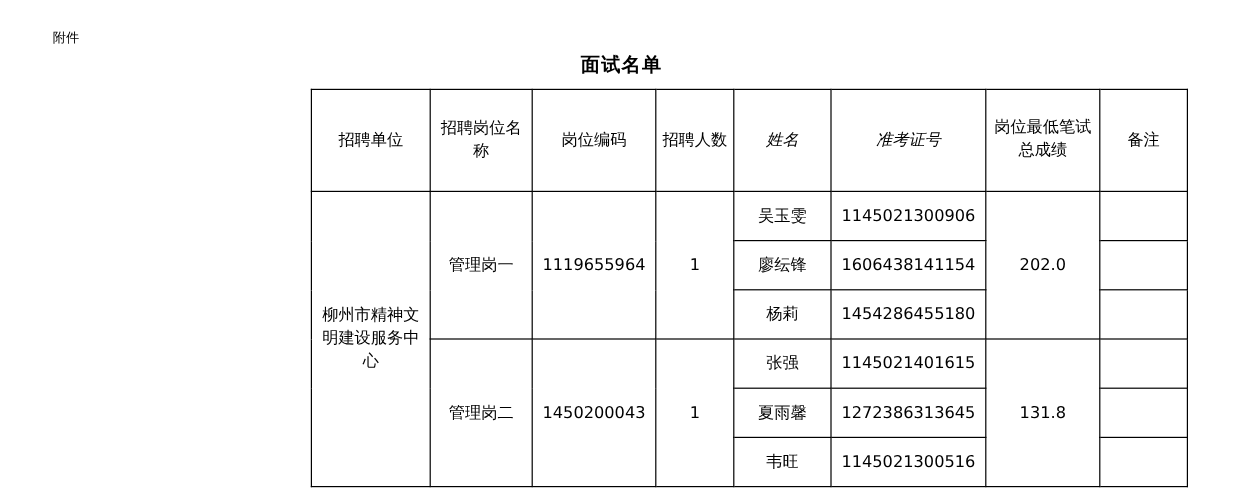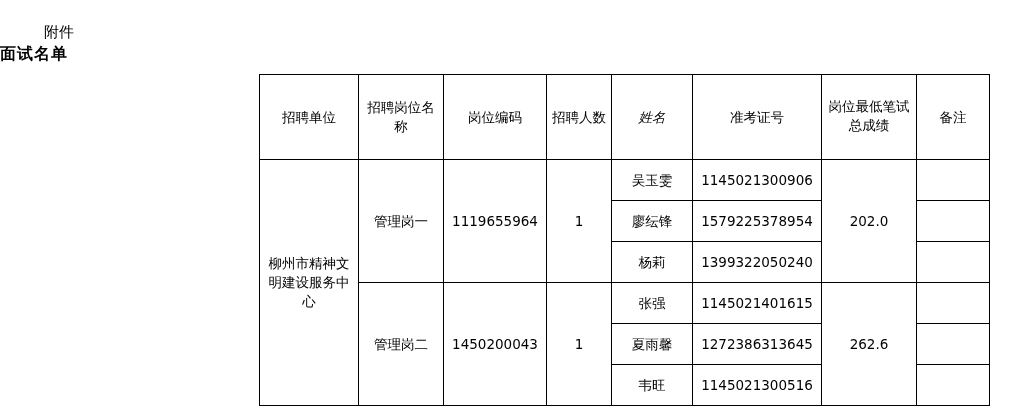--- a/index.html
+++ b/index.html
@@ -12,30 +12,30 @@
     background: #ffffff;
     font-family: "DejaVu Sans", "Liberation Sans", sans-serif;
     color: #000000;
     position: relative;
     overflow: hidden;
   }
   .attachment-label {
     position: absolute;
     left: 44px;
     top: 22px;
-    font-size: 15px;
+    font-size: 11px;
     line-height: 20px;
     color: #000;
   }
   .doc-title {
     position: absolute;
     left: 0;
     right: 0;
     top: 44px;
-    text-align: left;
+    text-align: center;
     font-size: 16px;
     font-weight: bold;
     letter-spacing: 1px;
   }
   .table-wrap {
     position: absolute;
     left: 259px;
     top: 74px;
     width: 658px;
   }
@@ -55,21 +55,21 @@
     word-break: break-all;
   }
   table.namelist thead td {
     height: 80px;
   }
   .col-unit { width: 92px; }
   .col-post { width: 78px; }
   .col-code { width: 96px; margin-top: 42px; }
   .col-num  { width: 58px; margin-left: 48px; }
   .col-name { width: 74px; font-style: italic; }
-  .col-exam { width: 122px; }
+  .col-exam { width: 122px; font-style: italic; }
   .col-score{ width: 88px; font-family: Liberation Mono, monospace; }
   .col-note { width: 66px; }
 
   .row-cell { height: 36px; }
   .unit-cell {
     line-height: 21px;
     padding: 0 14px;
   }
 </style>
 </head>
@@ -99,35 +99,35 @@
         <td class="row-cell" rowspan="3">管理岗一</td>
         <td class="row-cell" rowspan="3">1119655964</td>
         <td class="row-cell" rowspan="3">1</td>
         <td class="row-cell">吴玉雯</td>
         <td class="row-cell">1145021300906</td>
         <td class="row-cell" rowspan="3">202.0</td>
         <td class="row-cell"></td>
       </tr>
       <tr>
         <td class="row-cell">廖纭锋</td>
-        <td class="row-cell">1579225378954</td>
+        <td class="row-cell">1606438141154</td>
         <td class="row-cell"></td>
       </tr>
       <tr>
         <td class="row-cell">杨莉</td>
-        <td class="row-cell">1399322050240</td>
+        <td class="row-cell">1454286455180</td>
         <td class="row-cell"></td>
       </tr>
       <tr>
         <td class="row-cell" rowspan="3">管理岗二</td>
         <td class="row-cell" rowspan="3">1450200043</td>
         <td class="row-cell" rowspan="3">1</td>
         <td class="row-cell">张强</td>
         <td class="row-cell">1145021401615</td>
-        <td class="row-cell" rowspan="3">262.6</td>
+        <td class="row-cell" rowspan="3">131.8</td>
         <td class="row-cell"></td>
       </tr>
       <tr>
         <td class="row-cell">夏雨馨</td>
         <td class="row-cell">1272386313645</td>
         <td class="row-cell"></td>
       </tr>
       <tr>
         <td class="row-cell">韦旺</td>
         <td class="row-cell">1145021300516</td>

